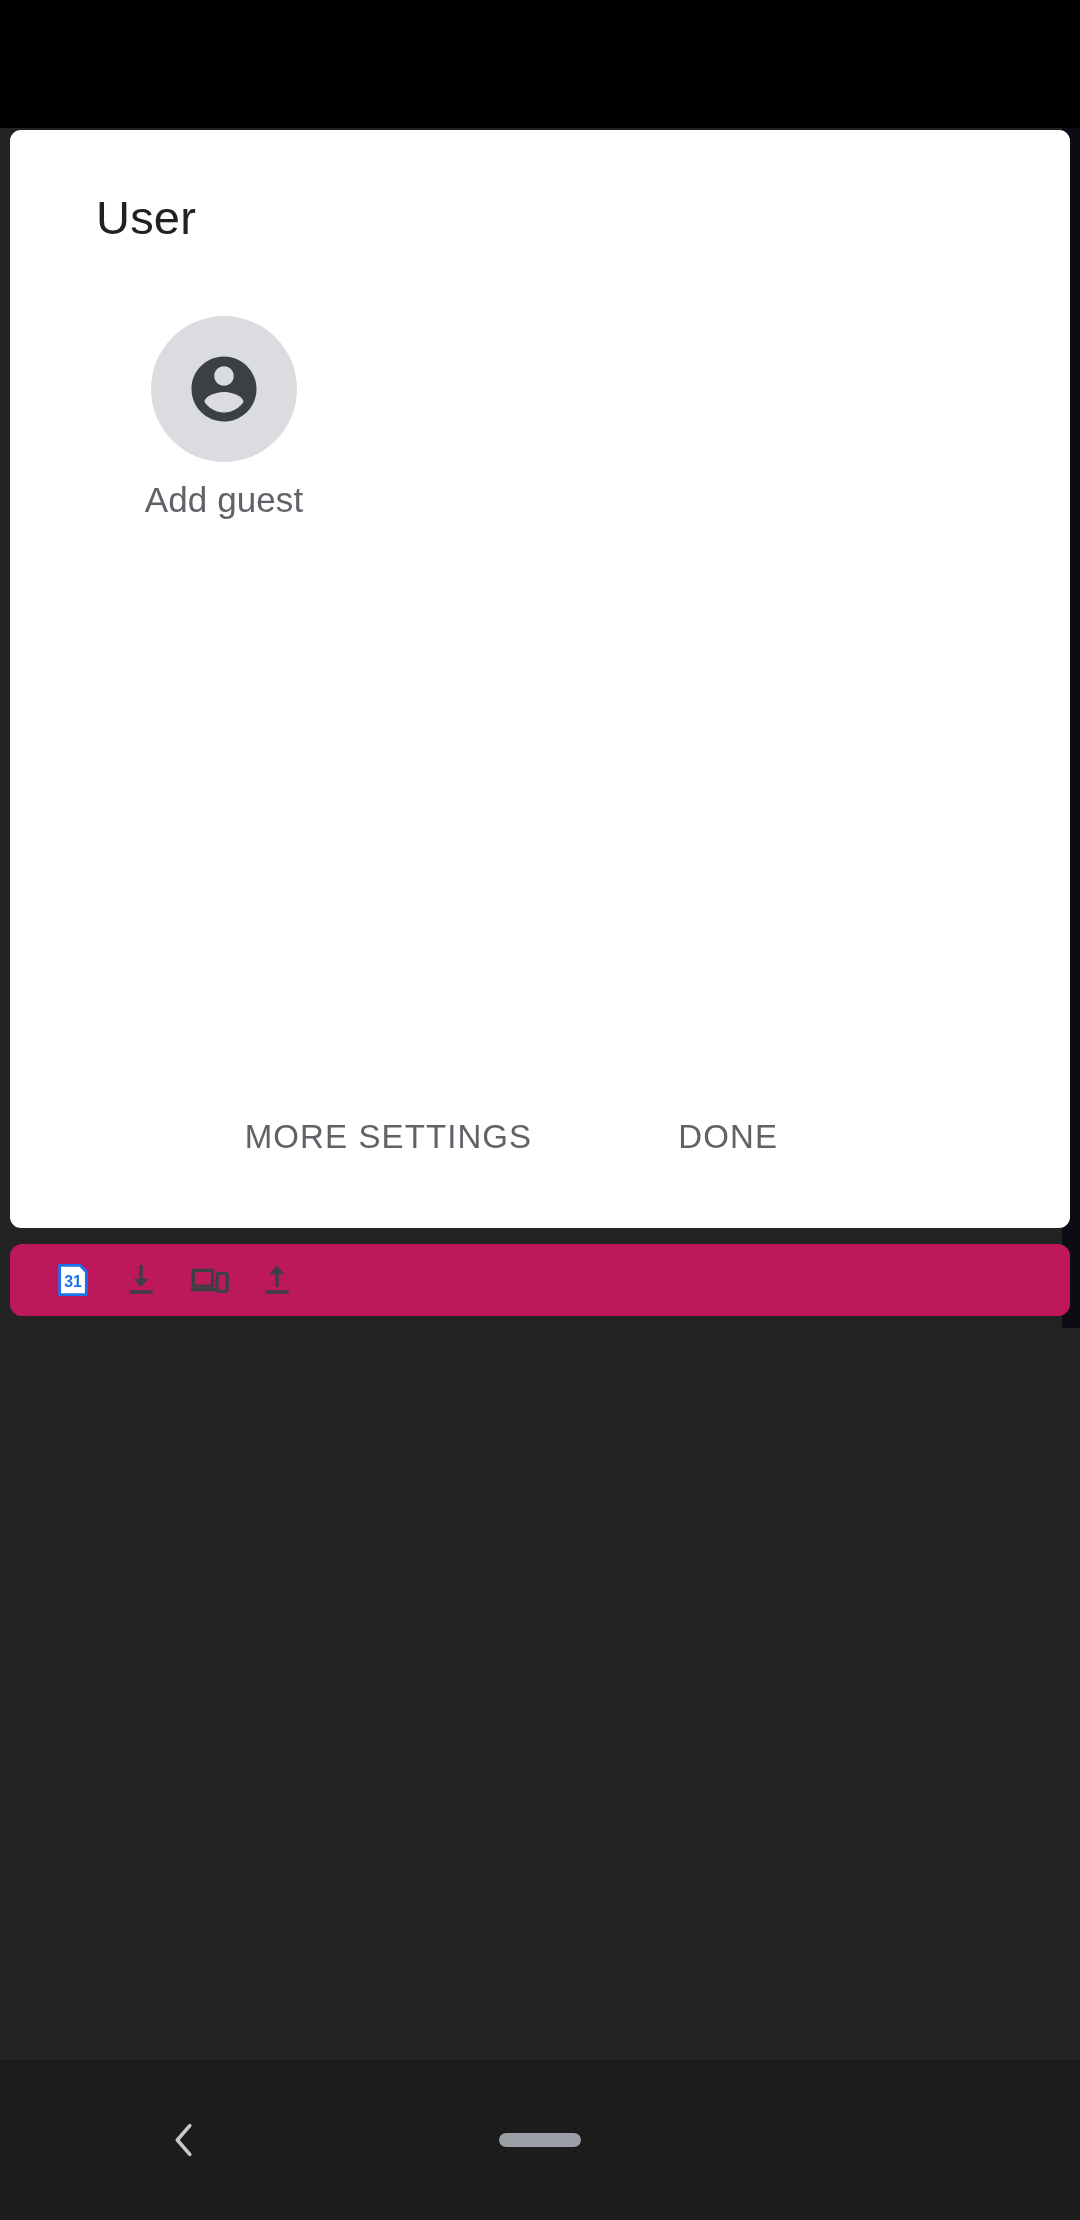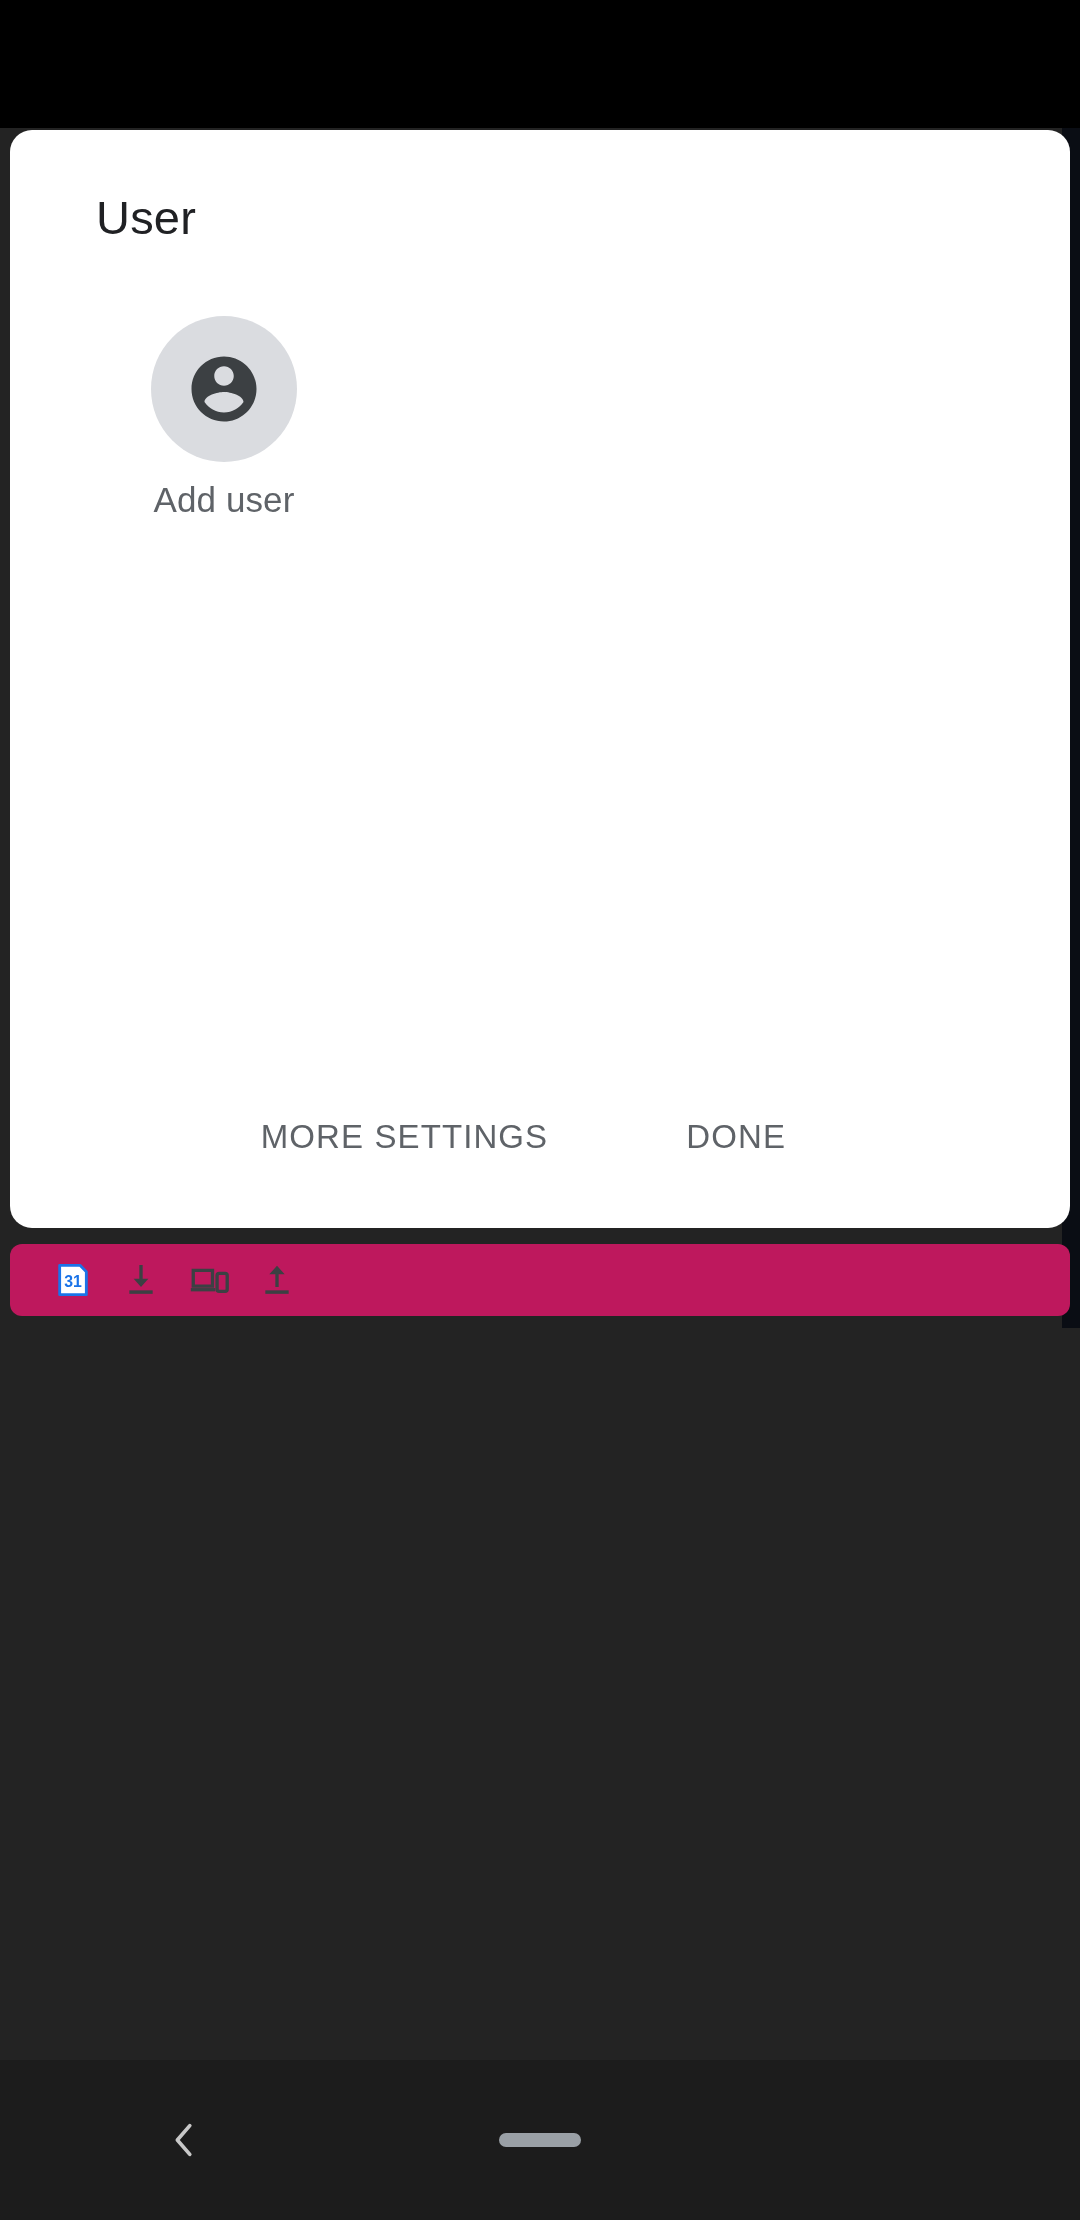--- a/index.html
+++ b/index.html
@@ -36,21 +36,21 @@
     width:18px; height:1200px;
     background:#0a0d14;
   }
 
   
   .dialog {
     position:absolute;
     left:10px; top:130px;
     width:1060px; height:1098px;
     background:#ffffff;
-    border-radius:22px;
+    border-radius:11px;
   }
 
   .dialog-title {
     position:absolute;
     left:86px; top:60px;
     font-size:47px;
     font-weight:400;
     color:#202124;
     letter-spacing:0.2px;
   }
@@ -123,26 +123,27 @@
   .av-grey {
     width:146px; height:146px;
     border-radius:50%;
     background:#dadce0;
     display:flex; align-items:center; justify-content:center;
   }
 
   
   .dialog-actions {
     position:absolute;
-    left:16px; bottom:58px;
+    left:8px; bottom:58px;
     width:848px;
     display:flex;
     justify-content:flex-end;
     align-items:center;
     padding-right:78px;
+    gap:8px;
   }
   .dlg-btn {
     font-size:33px;
     font-weight:500;
     color:#5f6368;
     letter-spacing:1.1px;
     background:transparent;
     border:none;
     cursor:pointer;
     font-family:"Liberation Sans", sans-serif;
@@ -214,21 +215,21 @@
 
 
       <div class="user-item">
         <div class="avatar-wrap">
           <div class="av-grey">
             <svg width="78" height="78" viewBox="0 0 24 24" aria-hidden="true">
               <path fill="#3c4043" d="M12 2C6.48 2 2 6.48 2 12s4.48 10 10 10 10-4.48 10-10S17.52 2 12 2zm0 3c1.66 0 3 1.34 3 3s-1.34 3-3 3-3-1.34-3-3 1.34-3 3-3zm0 14.2c-2.5 0-4.71-1.28-6-3.22.03-1.99 4-3.08 6-3.08 1.99 0 5.97 1.09 6 3.08-1.29 1.94-3.5 3.22-6 3.22z"></path>
             </svg>
           </div>
         </div>
-        <div class="user-label">Add user</div>
+        <div class="user-label">Add guest</div>
       </div>
 
 
     </div>
 
     <div class="dialog-actions">
       <button class="dlg-btn more">MORE SETTINGS</button>
       <button class="dlg-btn">DONE</button>
     </div>
 

